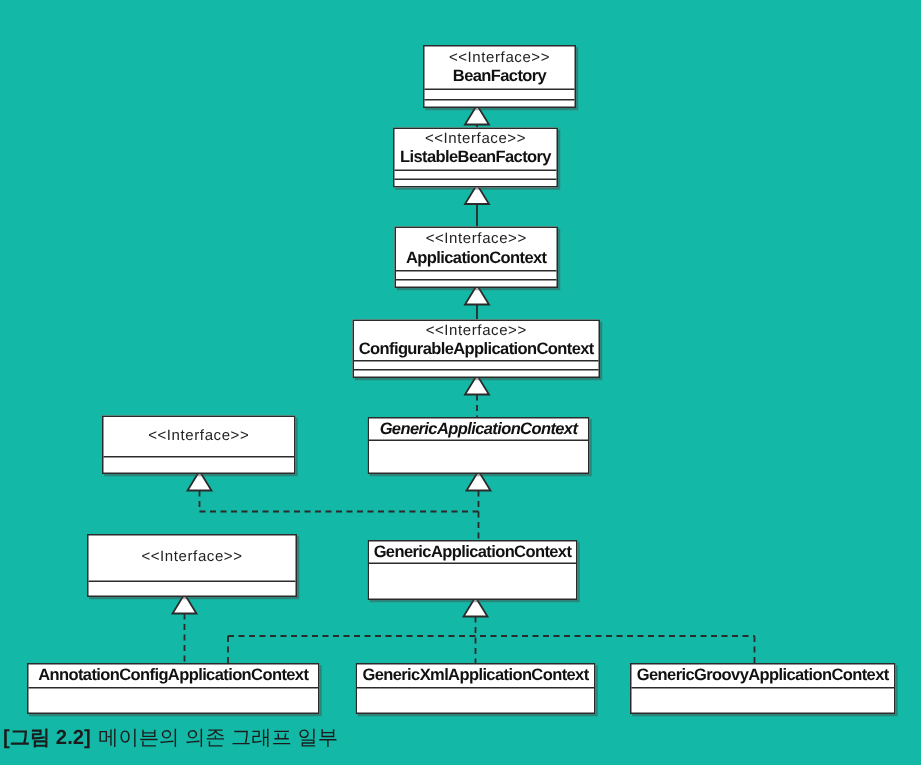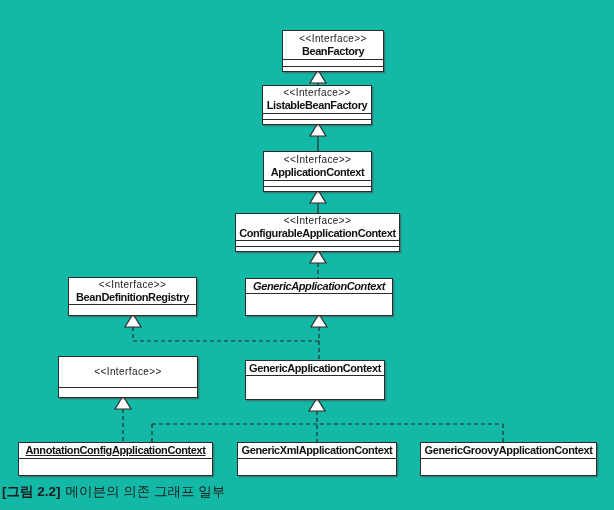--- a/index.html
+++ b/index.html
@@ -117,21 +117,20 @@
       <div class="stereotype">&lt;&lt;Interface&gt;&gt;</div>
       <div class="cls-name">ConfigurableApplicationContext</div>
     </div>
     <div class="comp" style="height:6px;"></div>
     <div class="comp" style="height:5px;"></div>
   </div>
 
   <div class="node" style="left:68px;top:277px;width:129px;">
     <div class="comp name-comp" style="height:26px;">
       <div class="stereotype">&lt;&lt;Interface&gt;&gt;</div>
-      <div class="cls-name">BeanDefinitionRegistry</div>
     </div>
     <div class="comp" style="height:11px;"></div>
   </div>
 
   <div class="node italic" style="left:245px;top:278px;width:148px;">
     <div class="comp name-comp" style="height:14px;">
       <div class="cls-name">GenericApplicationContext</div>
     </div>
     <div class="comp" style="height:22px;"></div>
   </div>
@@ -144,21 +143,21 @@
   </div>
 
   <div class="node" style="left:245px;top:360px;width:140px;">
     <div class="comp name-comp" style="height:14px;">
       <div class="cls-name">GenericApplicationContext</div>
     </div>
     <div class="comp" style="height:24px;"></div>
   </div>
 
   <div class="node" style="left:18px;top:442px;width:195px;">
-    <div class="comp name-comp" style="height:15px;text-decoration:underline;">
+    <div class="comp name-comp" style="height:15px;">
       <div class="cls-name">AnnotationConfigApplicationContext</div>
     </div>
     <div class="comp" style="height:17px;"></div>
   </div>
 
   <div class="node" style="left:237px;top:442px;width:160px;">
     <div class="comp name-comp" style="height:15px;text-align:right;">
       <div class="cls-name">GenericXmlApplicationContext</div>
     </div>
     <div class="comp" style="height:17px;"></div>

